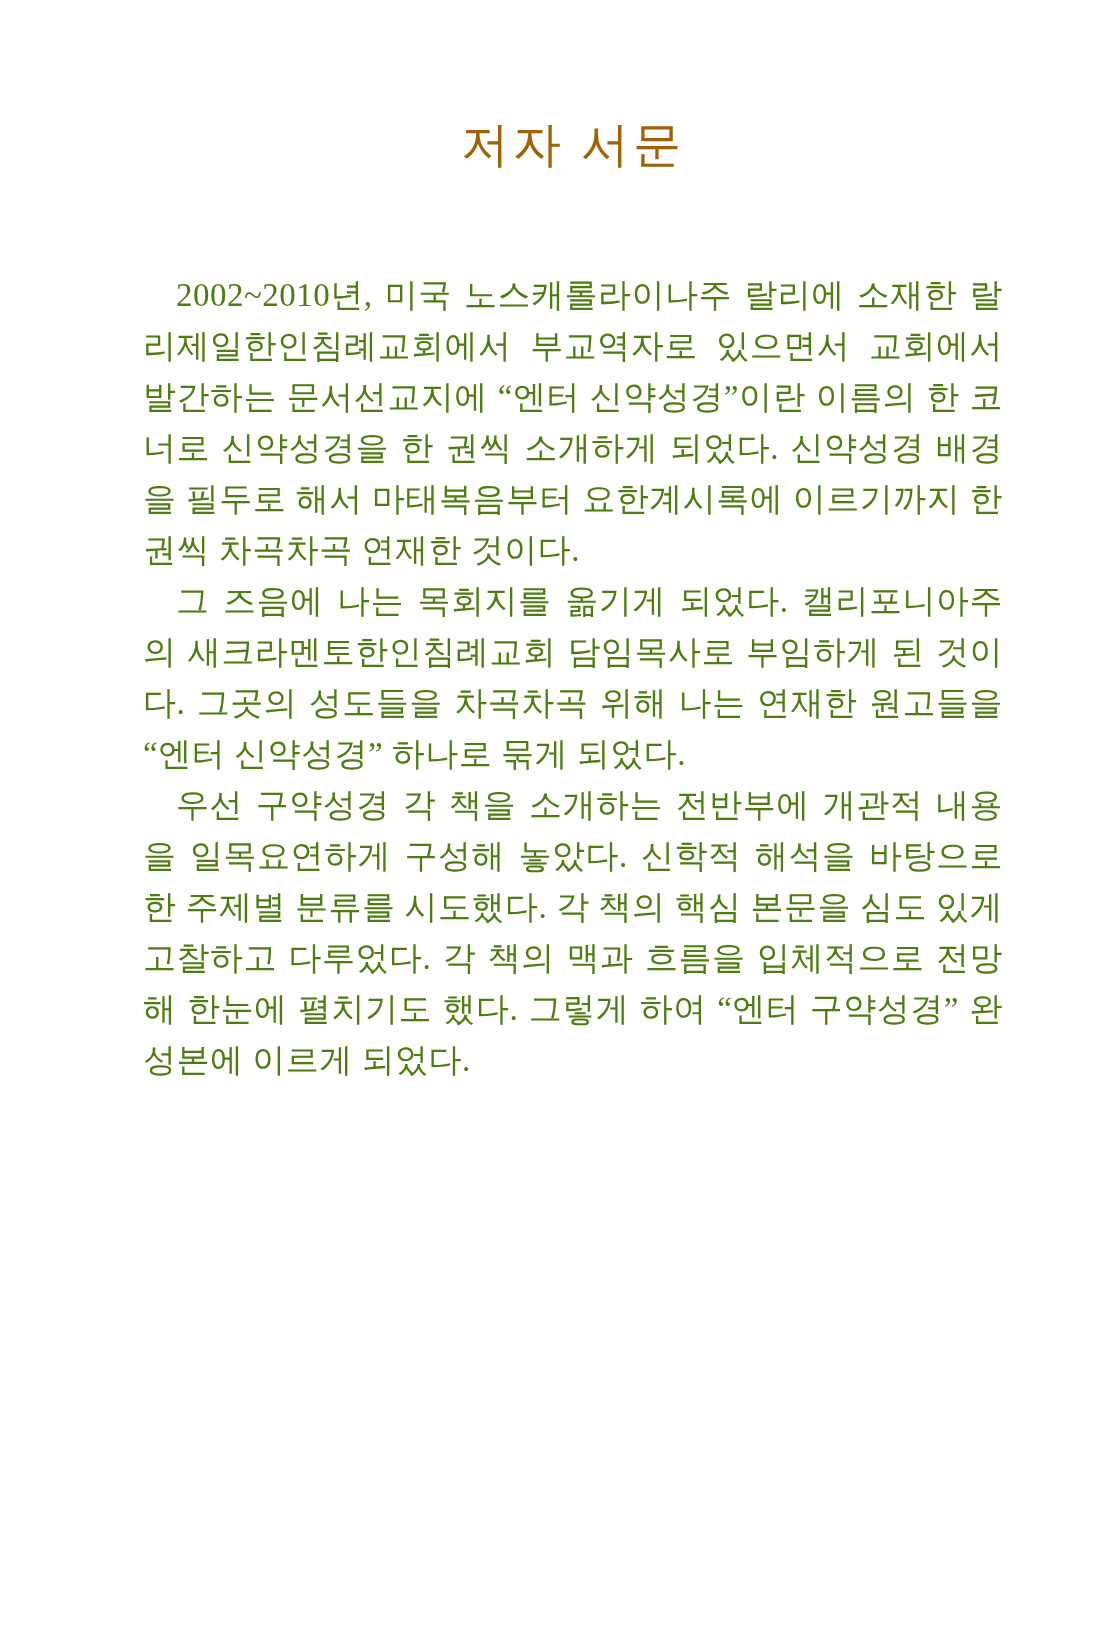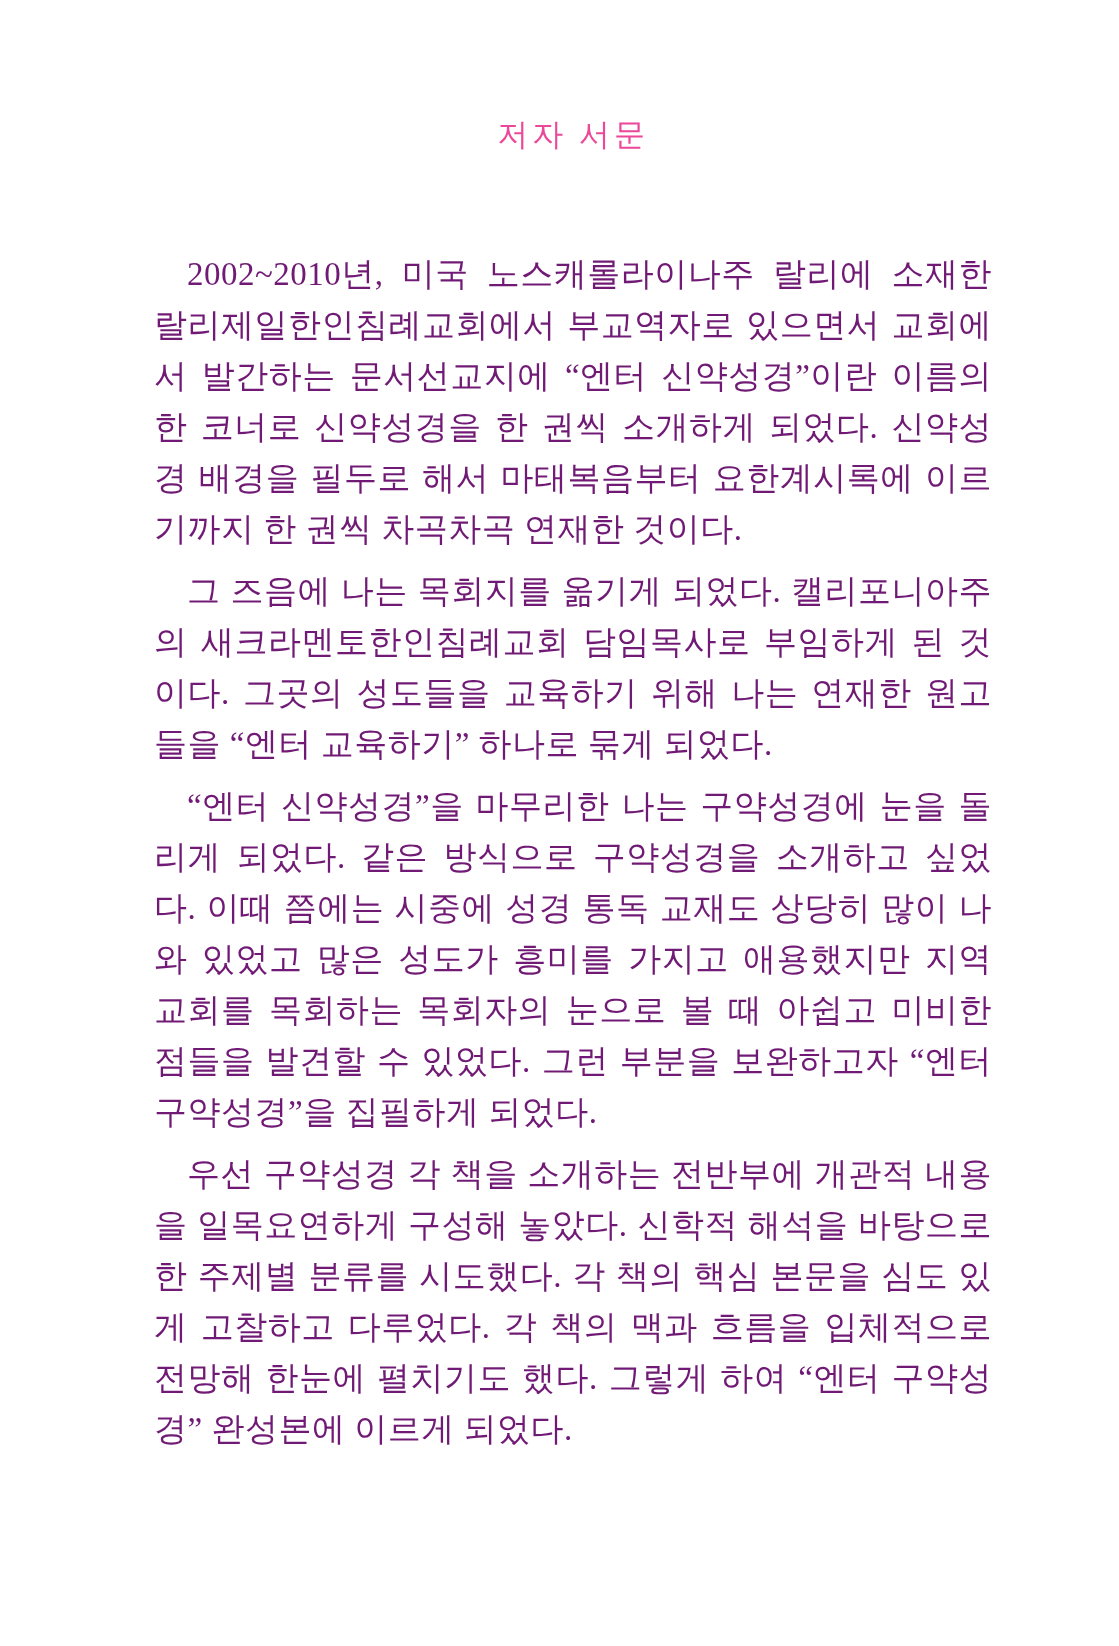--- a/index.html
+++ b/index.html
@@ -21,47 +21,46 @@
     width: 1119px;
     height: 1646px;
     background: #ffffff;
     box-sizing: border-box;
     padding-left: 143px;
     padding-right: 116px;
   }
   .page-title {
     margin-top: 116px;
     text-align: center;
-    font-size: 31px;
+    font-size: 48px;
     font-weight: 400;
-    color: #ec4899;
+    color: #a16207;
     letter-spacing: 4px;
     line-height: 1.2;
   }
   .preface-body {
     margin-top: 96px;
   }
   .preface-body p {
-    margin: 11px;
+    margin: 0;
     font-size: 33px;
     line-height: 51px;
-    color: #701a75;
+    color: #4d7c0f;
     text-align: justify;
     text-indent: 33px;
     word-break: break-all;
     letter-spacing: 0.5px;
   }
 </style>
 </head>
 <body>
 
 <div class="page">
 
   <h1 class="page-title">저자 서문</h1>
 
   <div class="preface-body">
     <p>2002~2010년, 미국 노스캐롤라이나주 랄리에 소재한 랄리제일한인침례교회에서 부교역자로 있으면서 교회에서 발간하는 문서선교지에 “엔터 신약성경”이란 이름의 한 코너로 신약성경을 한 권씩 소개하게 되었다. 신약성경 배경을 필두로 해서 마태복음부터 요한계시록에 이르기까지 한 권씩 차곡차곡 연재한 것이다.</p>
-    <p>그 즈음에 나는 목회지를 옮기게 되었다. 캘리포니아주의 새크라멘토한인침례교회 담임목사로 부임하게 된 것이다. 그곳의 성도들을 교육하기 위해 나는 연재한 원고들을 “엔터 교육하기” 하나로 묶게 되었다.</p>
-    <p>“엔터 신약성경”을 마무리한 나는 구약성경에 눈을 돌리게 되었다. 같은 방식으로 구약성경을 소개하고 싶었다. 이때 쯤에는 시중에 성경 통독 교재도 상당히 많이 나와 있었고 많은 성도가 흥미를 가지고 애용했지만 지역 교회를 목회하는 목회자의 눈으로 볼 때 아쉽고 미비한 점들을 발견할 수 있었다. 그런 부분을 보완하고자 “엔터 구약성경”을 집필하게 되었다.</p>
+    <p>그 즈음에 나는 목회지를 옮기게 되었다. 캘리포니아주의 새크라멘토한인침례교회 담임목사로 부임하게 된 것이다. 그곳의 성도들을 차곡차곡 위해 나는 연재한 원고들을 “엔터 신약성경” 하나로 묶게 되었다.</p>
     <p>우선 구약성경 각 책을 소개하는 전반부에 개관적 내용을 일목요연하게 구성해 놓았다. 신학적 해석을 바탕으로 한 주제별 분류를 시도했다. 각 책의 핵심 본문을 심도 있게 고찰하고 다루었다. 각 책의 맥과 흐름을 입체적으로 전망해 한눈에 펼치기도 했다. 그렇게 하여 “엔터 구약성경” 완성본에 이르게 되었다.</p>
   </div>
 
 </div>
 
 </body></html>

